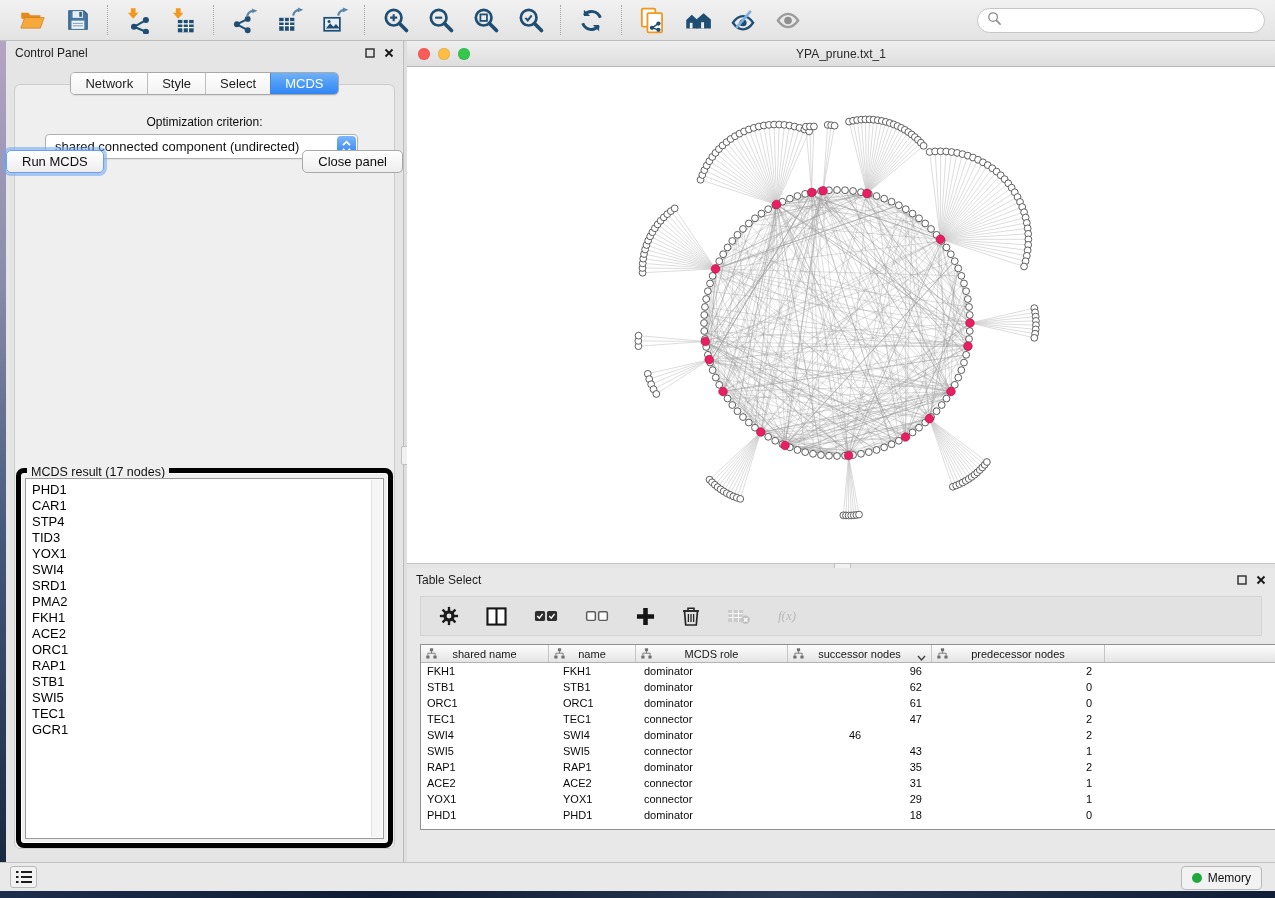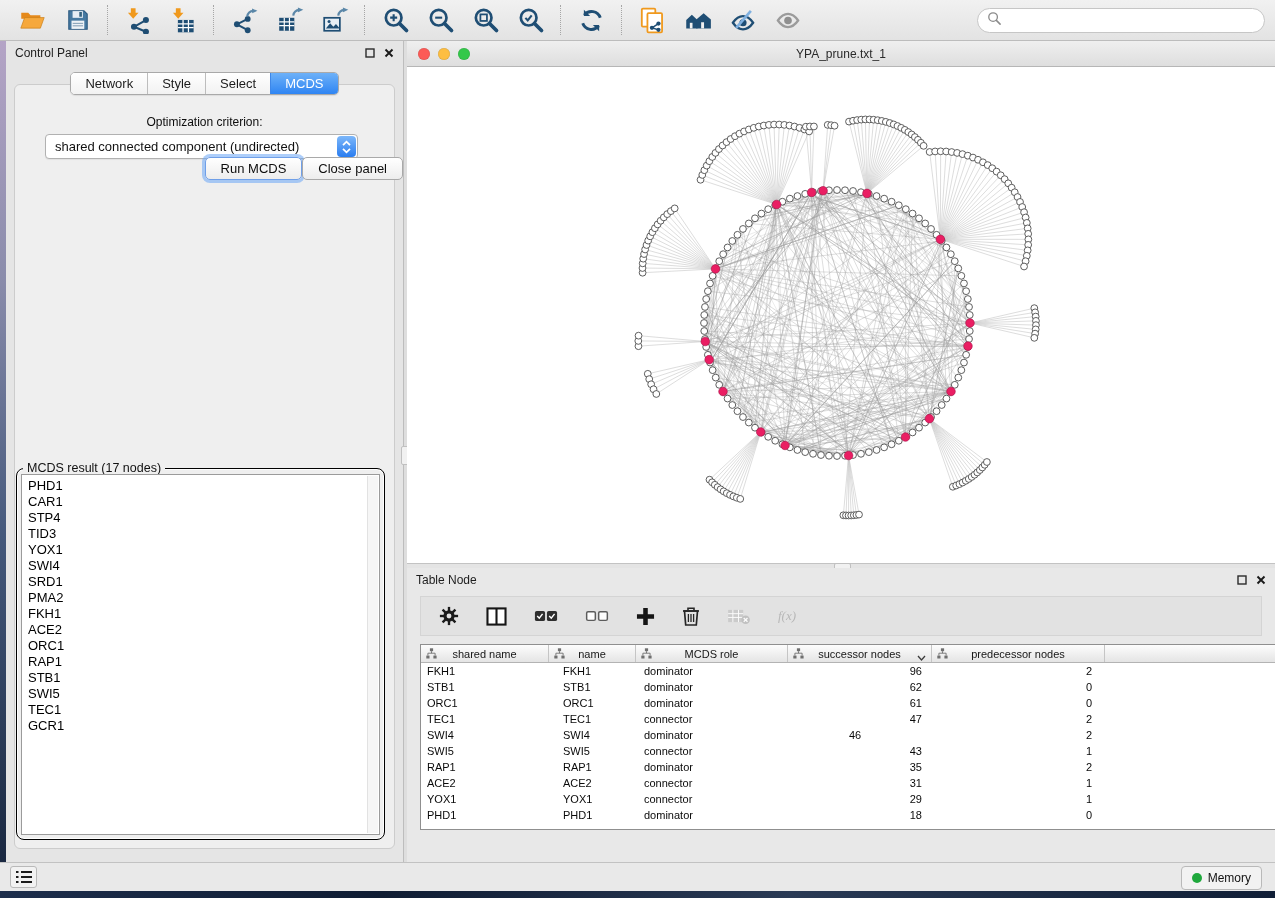--- a/index.html
+++ b/index.html
@@ -38,26 +38,26 @@
     border-left:1px solid #bdbdbd;white-space:nowrap}
   .seg .tab:first-child{border-left:none}
   .seg .tab.active{background:linear-gradient(#6db1f8,#2f85f3);color:#fff;border-left-color:#3e87e8}
   .opt-label{position:absolute;top:74px;left:0;right:0;text-align:center;font-size:12px;color:#0d0d0d}
   .dropdown{position:absolute;top:93px;left:39px;width:313px;height:25px;background:#fff;
     border:1px solid #b1b1b1;border-radius:4px;display:flex;align-items:center;font-size:13px;
     padding-left:9px;box-sizing:border-box;box-shadow:0 1px 1px rgba(0,0,0,.06)}
   .dd-value{flex:1;white-space:nowrap;overflow:hidden}
   .stepper{width:19px;height:21px;margin-right:1px;border-radius:4px;
     background:linear-gradient(#7cb7fa,#2a7df0);display:flex;align-items:center;justify-content:center}
-  .cp-buttons{position:absolute;top:116px;left:0;right:0;display:flex;justify-content:flex-end;}
+  .cp-buttons{position:absolute;top:109px;left:0;right:0;display:flex;justify-content:space-between;}
   .btn{background:linear-gradient(#ffffff,#ededed);border:1px solid #a9a9a9;border-radius:5px;
     font-size:13px;padding:3px 15px;color:#0d0d0d;font-family:"Liberation Sans",sans-serif}
   .btn.focus{box-shadow:0 0 0 3px rgba(106,166,245,.55);border-color:#6f9fe8}
   .result-frame{position:absolute;left:10px;top:427px;width:367px;height:370px;
-    border:1px solid #000000;border-radius:8px;box-shadow:inset 0 0 0 1px #fdfdfd}
+    border:5px solid #000000;border-radius:8px;box-shadow:inset 0 0 0 1px #fdfdfd}
   .result-title{position:absolute;top:-8px;left:6px;background:#efefef;padding:0 4px;font-size:12.5px;color:#111}
   .mcds-list{position:absolute;left:4px;right:4px;top:5px;bottom:4px;background:#fff;
     border:1px solid #9b9b9b;overflow:hidden}
   .mcds-list ul{list-style:none;margin:0;padding:3px 0 0 6px}
   .mcds-list li{font-size:13px;line-height:16px;color:#000}
   .list-track{position:absolute;top:1px;bottom:1px;right:1px;width:10px;background:#f6f6f6;border-left:1px solid #e2e2e2}
   
   .v-split{position:absolute;left:403px;top:41px;width:4px;height:821px;background:#dedede;
     border-left:1px solid #bdbdbd;border-right:1px solid #9e9e9e}
   .v-handle{position:absolute;top:405px;left:-3px;width:8px;height:17px;background:#f1f1f1;
@@ -1162,21 +1162,21 @@
       </g>
     </svg>
 </div>
 
 <div class="h-split">
   <div class="h-handle"></div>
 </div>
 
 <div class="table-panel">
   <div class="panel-header">
-    <span>Table Node</span>
+    <span>Table Select</span>
     <span class="win-btns">
       <span id="tp-float">
           <svg width="10" height="10" viewBox="0 0 10 10">
             <rect x="1" y="1" width="8" height="8" fill="none" stroke="#2b2b2b" stroke-width="1.4"></rect>
           </svg>
         </span>
       <span id="tp-close">
           <svg width="10" height="10" viewBox="0 0 10 10">
             <path d="M1.5 1.5l7 7M8.5 1.5l-7 7" stroke="#1a1a1a" stroke-width="1.9"></path>
           </svg>

